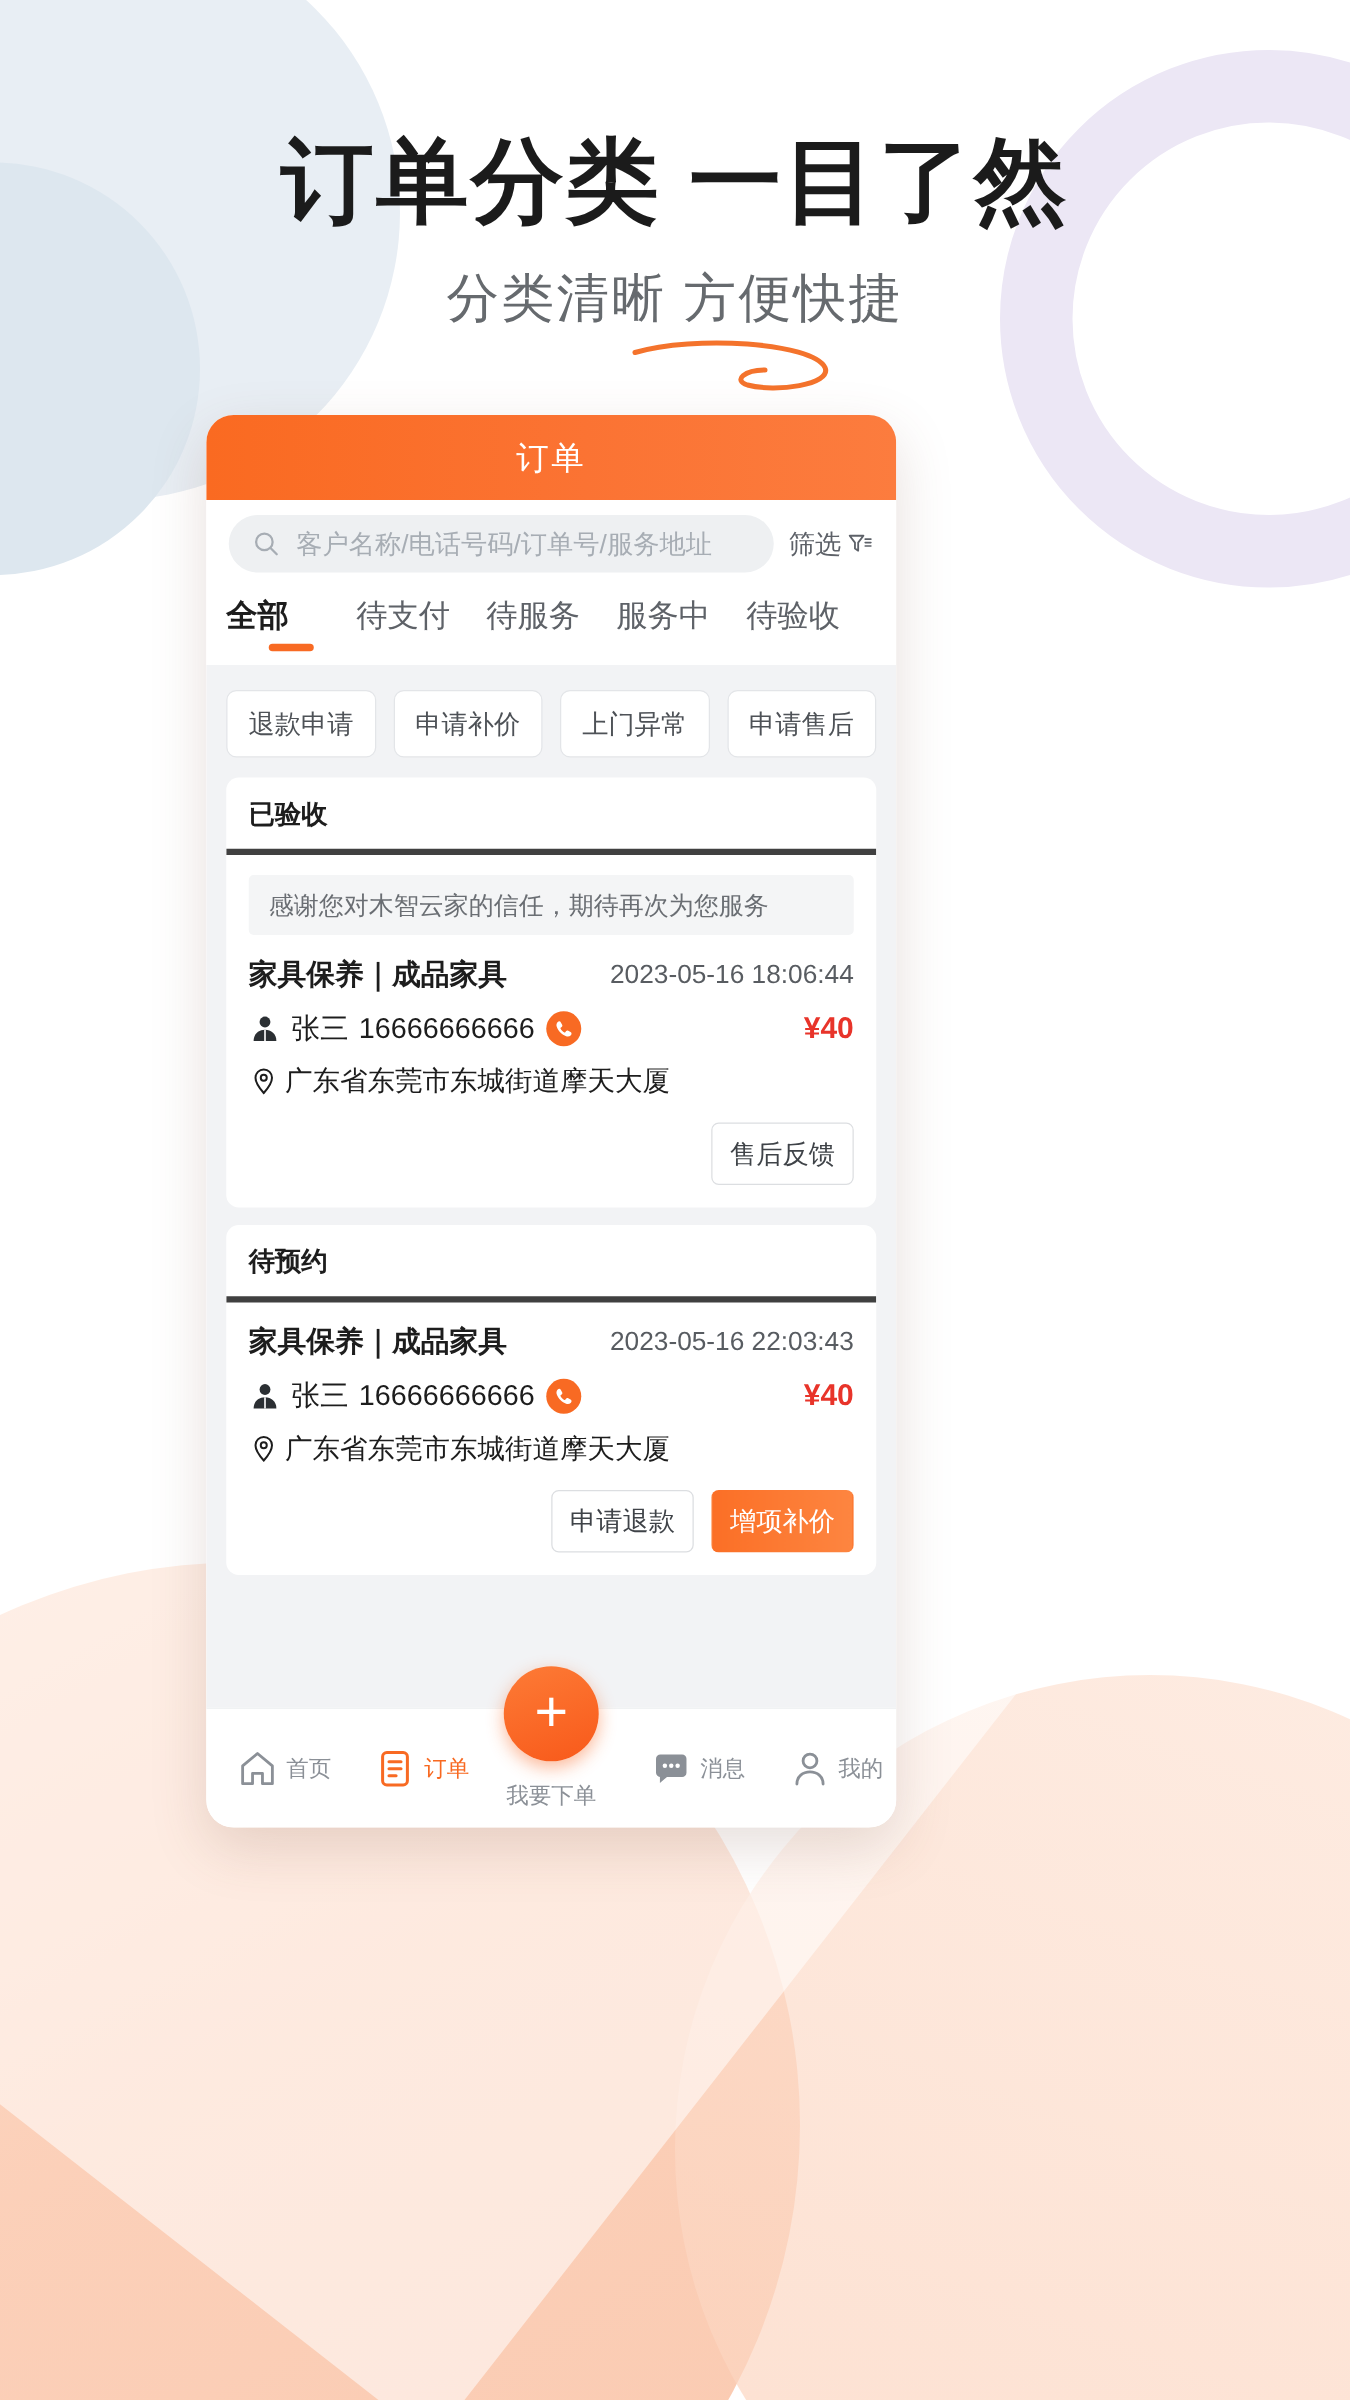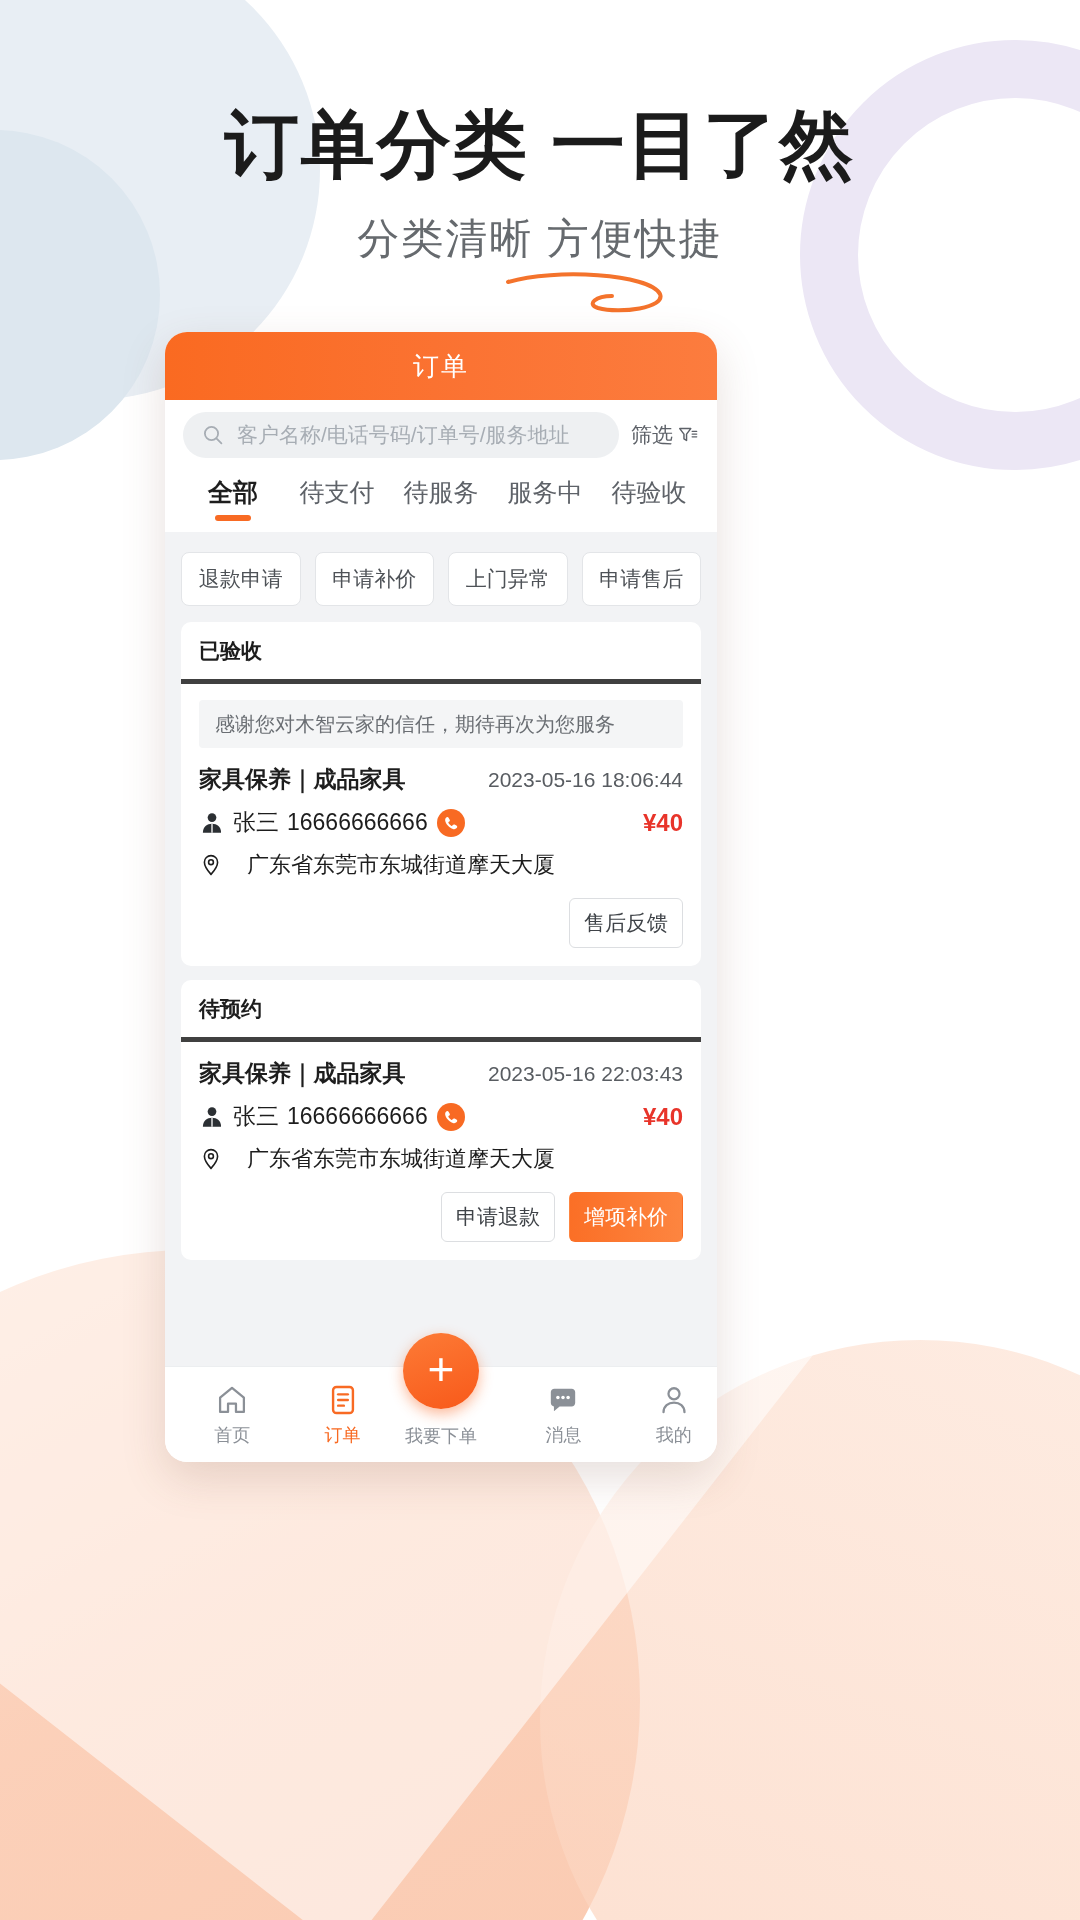--- a/index.html
+++ b/index.html
@@ -89,21 +89,21 @@
   }
   .search-ph { color:#a7adb4; font-size:21px; white-space:nowrap; }
   .filter-btn { display:flex; align-items:center; gap:4px; color:#5d6168; font-size:21px; white-space:nowrap; }
 
   
   .tabs {
     flex:0 0 62px; display:flex; align-items:flex-start;
     background:#fff; padding:0 16px;
   }
   .tab {
-    flex:1 1 0; text-align:center; position:relative;
+    flex:1 1 0; text-align:left; position:relative;
     font-size:25px; color:#5e6268; padding-top:6px;
   }
   .tab.active { color:#1d1d1d; font-weight:bold; }
   .tab.active::after {
     content:""; position:absolute; left:50%; transform:translateX(-50%);
     bottom:-12px; width:36px; height:6px; background:#f86a23; border-radius:3px;
   }
 
   
   .body-scroll {
@@ -139,40 +139,40 @@
   .svc-name { font-size:23px; font-weight:bold; color:#1d1d1d; }
   .svc-time { font-size:21px; color:#585c61; }
   .row-contact {
     display:flex; align-items:center; justify-content:space-between;
     padding:12px 18px 0;
   }
   .contact-left { display:flex; align-items:center; gap:8px; }
   .contact-name { font-size:23px; color:#1d1d1d;text-align:right; }
   .contact-phone { font-size:23px; color:#1d1d1d; }
   .price { font-size:24px; font-weight:bold; color:#e8342a; }
-  .row-addr { display:flex; align-items:center; gap:24px; padding:12px 18px 0; }
+  .row-addr { display:flex; align-items:center; gap:5px; padding:12px 18px 0; }
   .addr-text { font-size:22px; color:#1d1d1d; }
   .row-actions { display:flex; justify-content:flex-end; gap:14px; padding:18px 18px 18px; }
   .act-btn {
     min-width:112px; height:50px; border-radius:6px; border:1px solid #dcdee1;
     background:#fff; color:#3f4348; font-size:21px;
     display:flex; align-items:center; justify-content:center; padding:0 14px;
   }
   .act-btn.primary {
     background:linear-gradient(90deg,#fb6f26,#fd8540);
     border-color:transparent; color:#fff;
   }
 
   
   .tabbar {
     flex:0 0 96px; background:#fff; border-top:1px solid #eceef0;
     display:flex; align-items:center; position:relative;
   }
   .tabitem {
-    flex:1 1 0; display:flex; flex-direction:column; align-items:center; gap:6px;margin-left:24px;
+    flex:1 1 0; display:flex; flex-direction:row; align-items:center; gap:6px;margin-left:24px;
   }
   .tabitem .lbl { font-size:18px; color:#8b9097; }
   .tabitem.active .lbl { color:#f8692
 1; }
   .tabitem.active .lbl { color:#f86921; }
   .fab {
     position:absolute; left:50%; transform:translateX(-50%);
     top:-34px; width:76px; height:76px; border-radius:50%;
     background:linear-gradient(160deg,#fd7b36,#f8591a);
     box-shadow:0 5px 14px rgba(248,100,30,.45);

